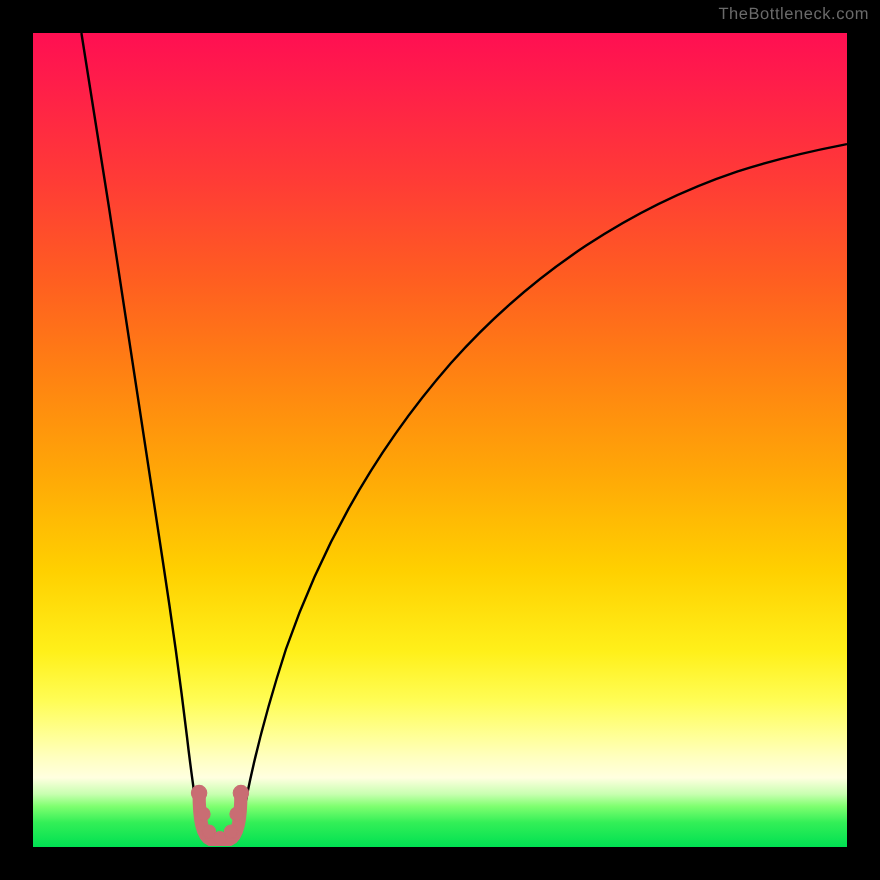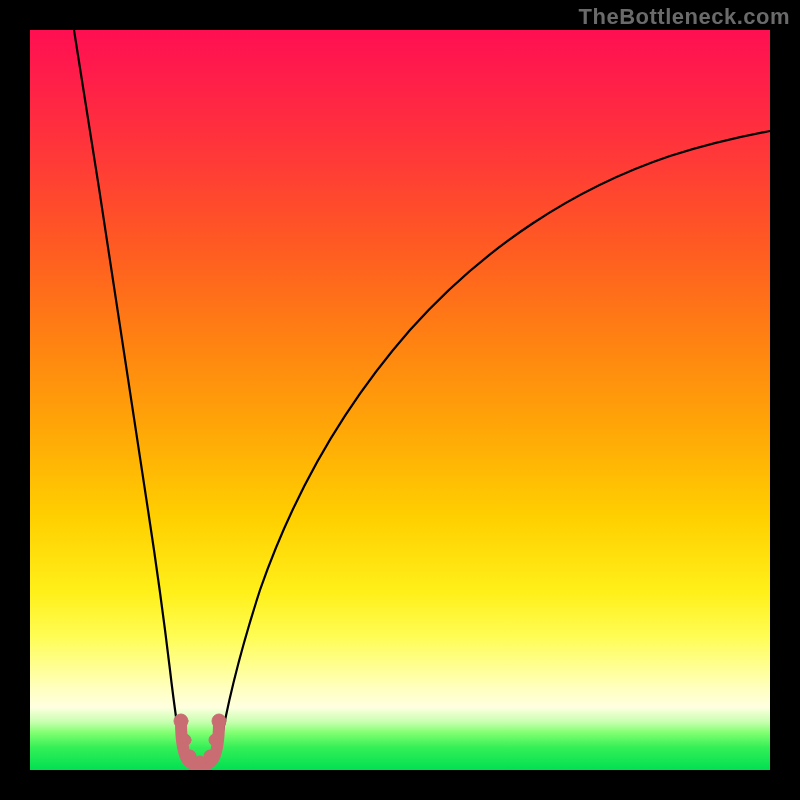--- a/index.html
+++ b/index.html
@@ -17,23 +17,23 @@
     top: 0;
     width: 800px;
     height: 800px;
     background: #000;
   }
   .watermark {
     position: absolute;
     top: 4px;
     right: 10px;
     color: #6a6a6a;
-    font-size: 22px;
+    font-size: 15px;
     letter-spacing: 0.5px;
-    font-weight: 700;
+    font-weight: 400;
     user-select: none;
   }
   .plot {
     position: absolute;
     left: 30px;
     top: 30px;
     width: 740px;
     height: 740px;
     overflow: hidden;
   }

